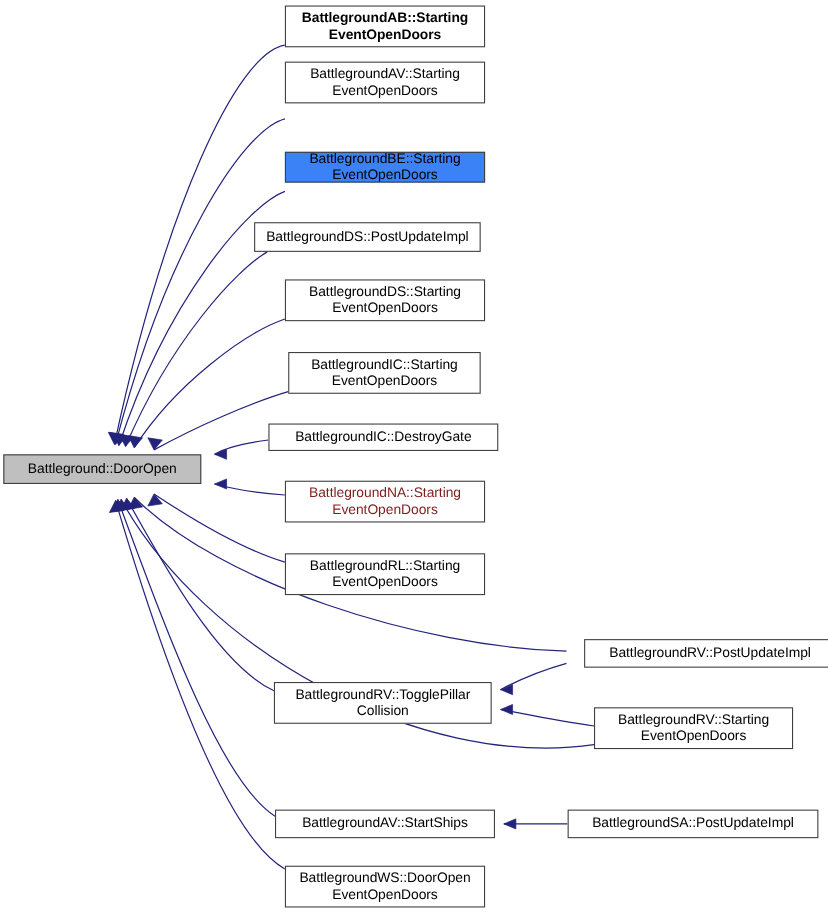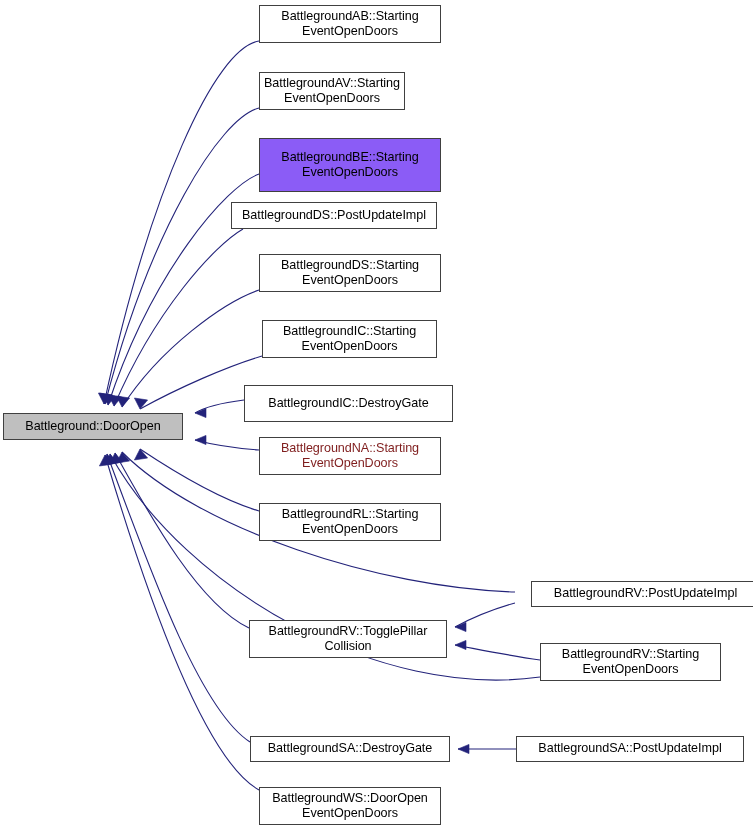--- a/index.html
+++ b/index.html
@@ -94,39 +94,39 @@
         <polygon points="110,454 104.4,465 117.6,463" fill="#23237a" stroke="#23237a" stroke-width="0.6"></polygon>
         <polygon points="107,454 101.4,465 114.6,463" fill="#23237a" stroke="#23237a" stroke-width="0.6"></polygon>
         <polygon points="105,455 99.4,466 112.6,464" fill="#23237a" stroke="#23237a" stroke-width="0.6"></polygon>
         <polygon points="455,627 466,622.4 466,631.6" fill="#23237a" stroke="#23237a" stroke-width="0.6"></polygon>
         <polygon points="455,645 466,640.4 466,649.6" fill="#23237a" stroke="#23237a" stroke-width="0.6"></polygon>
         <polygon points="458,749 469,744.4 469,753.6" fill="#23237a" stroke="#23237a" stroke-width="0.6"></polygon>
       </g>
   </svg>
   <div id="node-layer">
       <div class="node-box root" style="left: 3px; top: 413px; width: 180px; height: 27px; border-color: rgb(64, 64, 64); background: rgb(191, 191, 191); color: rgb(0, 0, 0); text-align: center;"><span class="node-label">Battleground::DoorOpen</span></div>
-      <div class="node-box" style="left: 259px; top: 5px; width: 182px; height: 38px; border-color: rgb(64, 64, 64); background: rgb(255, 255, 255); color: rgb(0, 0, 0);"><span class="node-label">BattlegroundAB::Starting
+      <div class="node-box" style="left: 259px; top: 5px; width: 182px; height: 38px; border-color: rgb(64, 64, 64); background: rgb(255, 255, 255); color: rgb(0, 0, 0); font-weight: bold;"><span class="node-label">BattlegroundAB::Starting
 EventOpenDoors</span></div>
-      <div class="node-box" style="left: 259px; top: 72px; width: 146px; height: 38px; border-color: rgb(64, 64, 64); background: rgb(255, 255, 255); color: rgb(0, 0, 0);"><span class="node-label">BattlegroundAV::Starting
+      <div class="node-box" style="left: 259px; top: 56px; width: 182px; height: 38px; border-color: rgb(64, 64, 64); background: rgb(255, 255, 255); color: rgb(0, 0, 0);"><span class="node-label">BattlegroundAV::Starting
 EventOpenDoors</span></div>
-      <div class="node-box" style="left: 259px; top: 138px; width: 182px; height: 54px; border-color: rgb(64, 64, 64); background: #8b5cf6; color: rgb(0, 0, 0);"><span class="node-label">BattlegroundBE::Starting
+      <div class="node-box" style="left: 259px; top: 138px; width: 182px; height: 28px; border-color: rgb(64, 64, 64); background: #3b82f6; color: rgb(0, 0, 0);"><span class="node-label">BattlegroundBE::Starting
 EventOpenDoors</span></div>
       <div class="node-box" style="left: 231px; top: 202px; width: 206px; height: 27px; border-color: rgb(64, 64, 64); background: rgb(255, 255, 255); color: rgb(0, 0, 0);"><span class="node-label">BattlegroundDS::PostUpdateImpl</span></div>
       <div class="node-box" style="left: 259px; top: 254px; width: 182px; height: 38px; border-color: rgb(64, 64, 64); background: rgb(255, 255, 255); color: rgb(0, 0, 0);"><span class="node-label">BattlegroundDS::Starting
 EventOpenDoors</span></div>
       <div class="node-box" style="left: 262px; top: 320px; width: 175px; height: 38px; border-color: rgb(64, 64, 64); background: rgb(255, 255, 255); color: rgb(0, 0, 0); justify-content: center;"><span class="node-label">BattlegroundIC::Starting
 EventOpenDoors</span></div>
-      <div class="node-box" style="left: 244px; top: 385px; width: 209px; height: 37px; border-color: rgb(64, 64, 64); background: rgb(255, 255, 255); color: rgb(0, 0, 0);"><span class="node-label">BattlegroundIC::DestroyGate</span></div>
+      <div class="node-box" style="left: 244px; top: 385px; width: 209px; height: 25px; border-color: rgb(64, 64, 64); background: rgb(255, 255, 255); color: rgb(0, 0, 0);"><span class="node-label">BattlegroundIC::DestroyGate</span></div>
       <div class="node-box" style="left: 259px; top: 437px; width: 182px; height: 38px; border-color: rgb(64, 64, 64); background: rgb(255, 255, 255); color: #7f1d1d;"><span class="node-label">BattlegroundNA::Starting
 EventOpenDoors</span></div>
       <div class="node-box" style="left: 259px; top: 503px; width: 182px; height: 38px; border-color: rgb(64, 64, 64); background: rgb(255, 255, 255); color: rgb(0, 0, 0);"><span class="node-label">BattlegroundRL::Starting
 EventOpenDoors</span></div>
       <div class="node-box" style="left: 531px; top: 581px; width: 229px; height: 26px; border-color: rgb(64, 64, 64); background: rgb(255, 255, 255); color: rgb(0, 0, 0);"><span class="node-label">BattlegroundRV::PostUpdateImpl</span></div>
       <div class="node-box" style="left: 249px; top: 620px; width: 198px; height: 38px; border-color: rgb(64, 64, 64); background: rgb(255, 255, 255); color: rgb(0, 0, 0);"><span class="node-label">BattlegroundRV::TogglePillar
 Collision</span></div>
       <div class="node-box" style="left: 540px; top: 643px; width: 181px; height: 38px; border-color: rgb(64, 64, 64); background: rgb(255, 255, 255); color: rgb(0, 0, 0);"><span class="node-label">BattlegroundRV::Starting
 EventOpenDoors</span></div>
-      <div class="node-box" style="left: 250px; top: 736px; width: 200px; height: 26px; border-color: rgb(64, 64, 64); background: rgb(255, 255, 255); color: rgb(0, 0, 0);"><span class="node-label">BattlegroundSA::DestroyGate</span></div>
+      <div class="node-box" style="left: 250px; top: 736px; width: 200px; height: 26px; border-color: rgb(64, 64, 64); background: rgb(255, 255, 255); color: rgb(0, 0, 0);"><span class="node-label">BattlegroundAV::StartShips</span></div>
       <div class="node-box" style="left: 516px; top: 736px; width: 228px; height: 26px; border-color: rgb(64, 64, 64); background: rgb(255, 255, 255); color: rgb(0, 0, 0);"><span class="node-label">BattlegroundSA::PostUpdateImpl</span></div>
       <div class="node-box" style="left: 259px; top: 787px; width: 182px; height: 38px; border-color: rgb(64, 64, 64); background: rgb(255, 255, 255); color: rgb(0, 0, 0);"><span class="node-label">BattlegroundWS::DoorOpen
 EventOpenDoors</span></div>
     </div>
 </div>
 
 </body></html>

